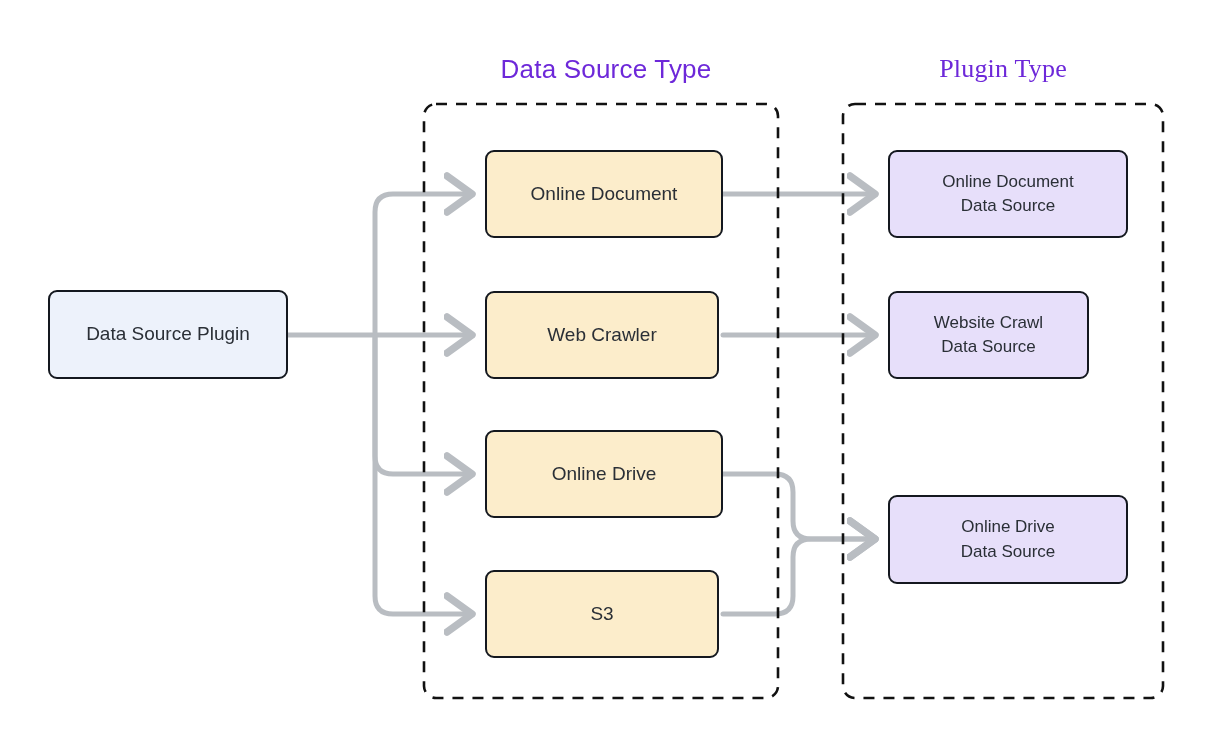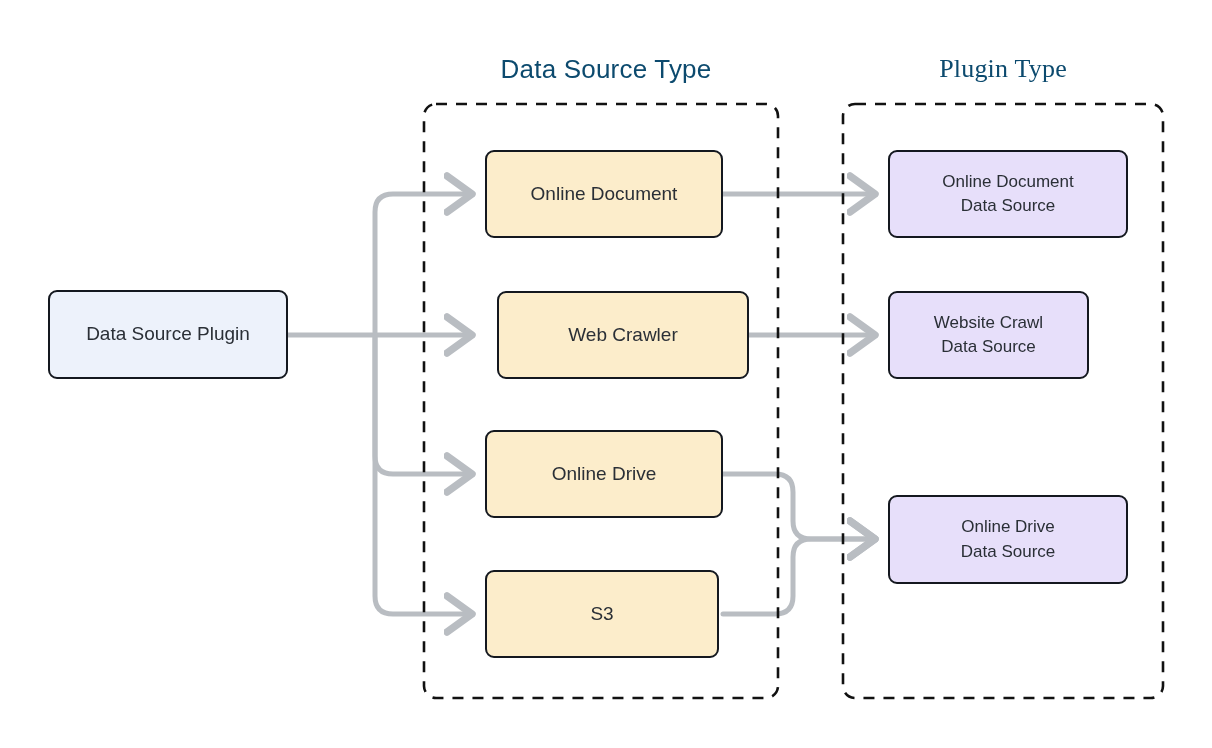--- a/index.html
+++ b/index.html
@@ -21,21 +21,21 @@
   svg.layer {
     position: absolute;
     top: 0;
     left: 0;
     width: 1212px;
     height: 748px;
   }
   .group-title {
     position: absolute;
     font-size: 26px;
-    color: #0c4a6e;
+    color: #6d28d9;
     letter-spacing: 0.2px;
     white-space: nowrap;
     transform: translateX(-50%);
     font-weight: 400;
   }
   .node {
     position: absolute;
     box-sizing: border-box;
     border: 2px solid #0f1117;
     border-radius: 9px;
@@ -105,21 +105,21 @@
   <div class="group-title" style="left:606px; top:54px;">Data Source Type</div>
   <div class="group-title" style="left:1003px; top:54px;font-family:Liberation Serif, serif;">Plugin Type</div>
 
   <div class="node source-plugin" style="left:48px; top:290px; width:240px; height:89px;">
     <span class="label-line">Data Source Plugin</span>
   </div>
 
   <div class="node data-source-type" style="left:485px; top:150px; width:238px; height:88px;">
     <span class="label-line">Online Document</span>
   </div>
-  <div class="node data-source-type" style="left:485px; top:291px; width:252px; height:88px;margin-left:12px;">
+  <div class="node data-source-type" style="left:485px; top:291px; width:234px; height:88px;">
     <span class="label-line">Web Crawler</span>
   </div>
   <div class="node data-source-type" style="left:485px; top:430px; width:238px; height:88px;">
     <span class="label-line">Online Drive</span>
   </div>
   <div class="node data-source-type" style="left:485px; top:570px; width:234px; height:88px;">
     <span class="label-line">S3</span>
   </div>
 
   <div class="node plugin-type" style="left:888px; top:150px; width:240px; height:88px;">

